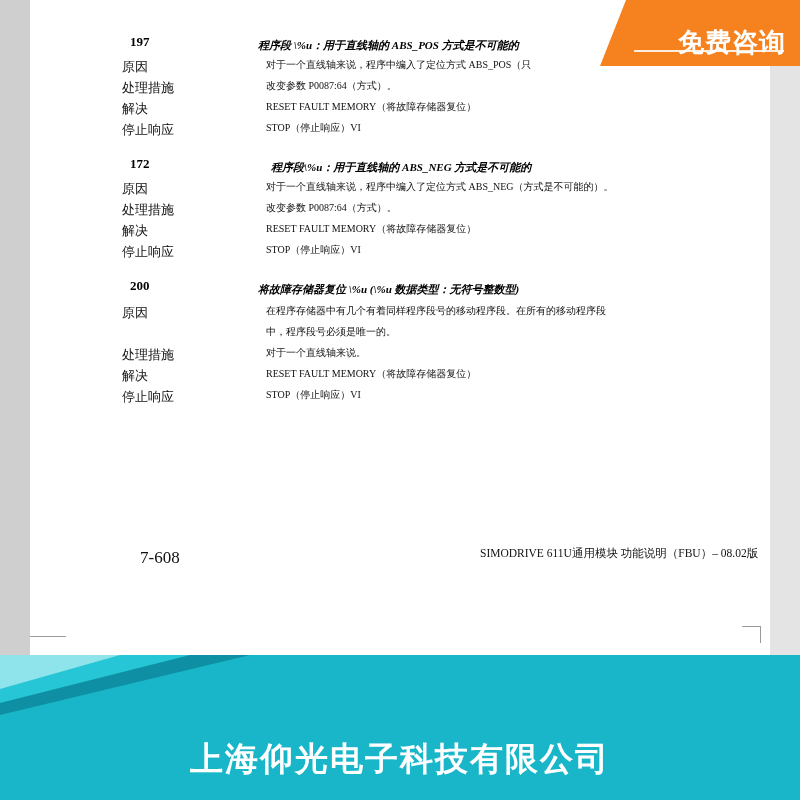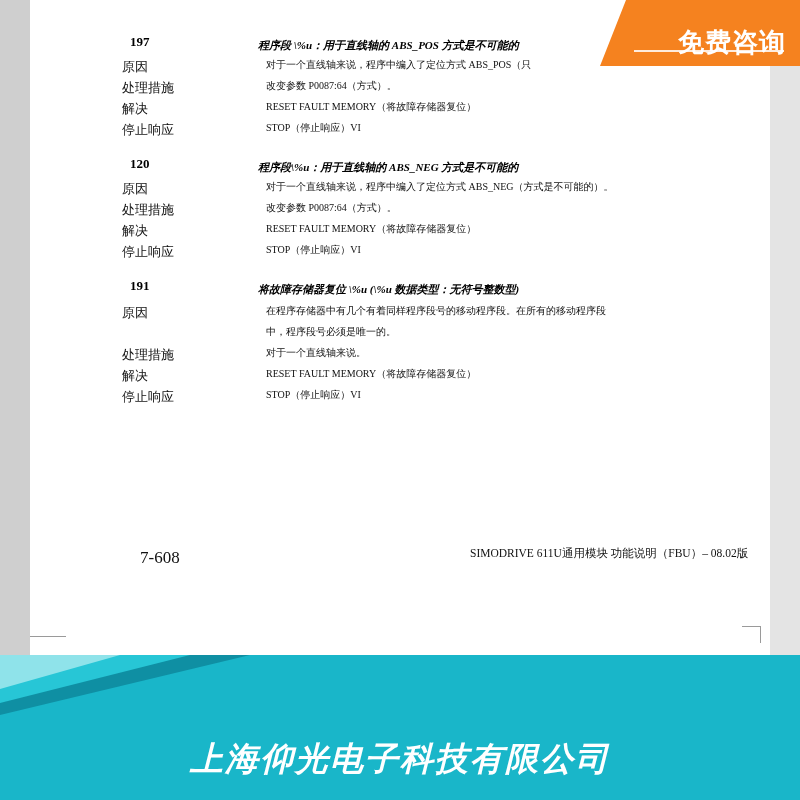--- a/index.html
+++ b/index.html
@@ -85,21 +85,21 @@
     font-size: 11px;
     font-weight: bold;
     font-style: italic;
     color: #000;
     width: 500px;
   }
 
   
   .footer-right {
     position: absolute;
-    left: 440px;
+    left: 450px;
     font-size: 11.5px;
     color: #111;
   }
   .footer-page {
     position: absolute;
     left: 110px;
     top: 548px;
     font-size: 17px;
     color: #111;
   }
@@ -172,21 +172,20 @@
     position: absolute;
     left: 0;
     top: 82px;
     width: 800px;
     text-align: center;
     font-family: "Liberation Sans", sans-serif;
     font-weight: bold;
     font-size: 33px;
     letter-spacing: 2px;
     color: #ffffff;
-    font-style: italic;
   }
 
   
   .ribbon {
     position: absolute;
     right: 0;
     top: 0;
     width: 200px;
     height: 66px;
     background: #f5821f;
@@ -232,34 +231,34 @@
         <div class="val" style="top:24px;">对于一个直线轴来说，程序中编入了定位方式 ABS_POS（只</div>
         <div class="lbl" style="top:45px;">处理措施</div>
         <div class="val" style="top:45px;">改变参数 P0087:64（方式）。</div>
         <div class="lbl" style="top:66px;">解决</div>
         <div class="val" style="top:66px;">RESET FAULT MEMORY（将故障存储器复位）</div>
         <div class="lbl" style="top:87px;">停止响应</div>
         <div class="val" style="top:87px;">STOP（停止响应）VI</div>
       </div>
 
       <div class="entry" style="top:156px;">
-        <div class="code">120</div>
-        <div class="headline" style="top:4px;">程序段\%u：用于直线轴的 ABS_NEG 方式是不可能的</div>
+        <div class="code">172</div>
+        <div class="headline" style="top:4px;margin-left:13px;">程序段\%u：用于直线轴的 ABS_NEG 方式是不可能的</div>
         <div class="lbl" style="top:24px;">原因</div>
         <div class="val" style="top:24px;">对于一个直线轴来说，程序中编入了定位方式 ABS_NEG（方式是不可能的）。</div>
         <div class="lbl" style="top:45px;">处理措施</div>
         <div class="val" style="top:45px;">改变参数 P0087:64（方式）。</div>
         <div class="lbl" style="top:66px;">解决</div>
         <div class="val" style="top:66px;">RESET FAULT MEMORY（将故障存储器复位）</div>
         <div class="lbl" style="top:87px;">停止响应</div>
         <div class="val" style="top:87px;">STOP（停止响应）VI</div>
       </div>
 
       <div class="entry" style="top:278px;">
-        <div class="code">191</div>
+        <div class="code">200</div>
         <div class="headline" style="top:4px;">将故障存储器复位 \%u  (\%u 数据类型：无符号整数型)</div>
         <div class="lbl" style="top:26px;">原因</div>
         <div class="val" style="top:26px;">在程序存储器中有几个有着同样程序段号的移动程序段。在所有的移动程序段</div>
         <div class="val" style="top:47px;">中，程序段号必须是唯一的。</div>
         <div class="lbl" style="top:68px;">处理措施</div>
         <div class="val" style="top:68px;">对于一个直线轴来说。</div>
         <div class="lbl" style="top:89px;">解决</div>
         <div class="val" style="top:89px;">RESET FAULT MEMORY（将故障存储器复位）</div>
         <div class="lbl" style="top:110px;">停止响应</div>
         <div class="val" style="top:110px;">STOP（停止响应）VI</div>

